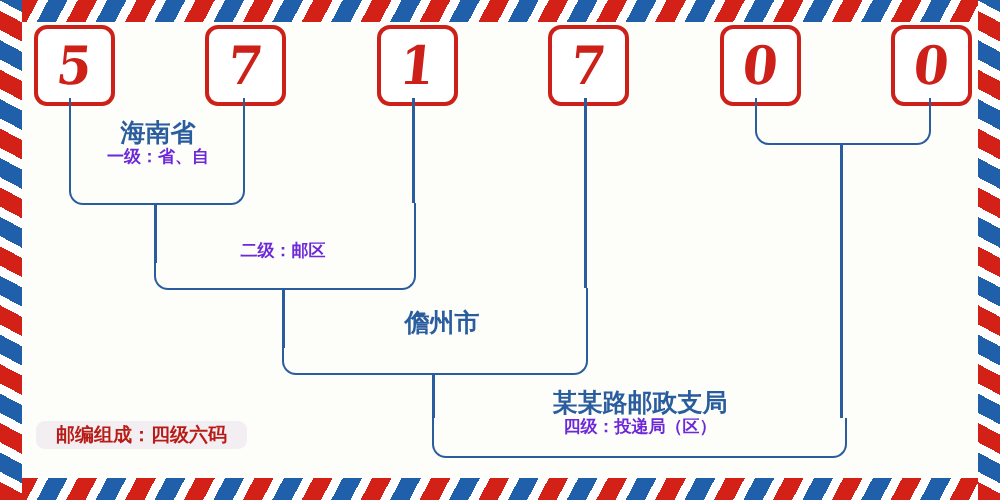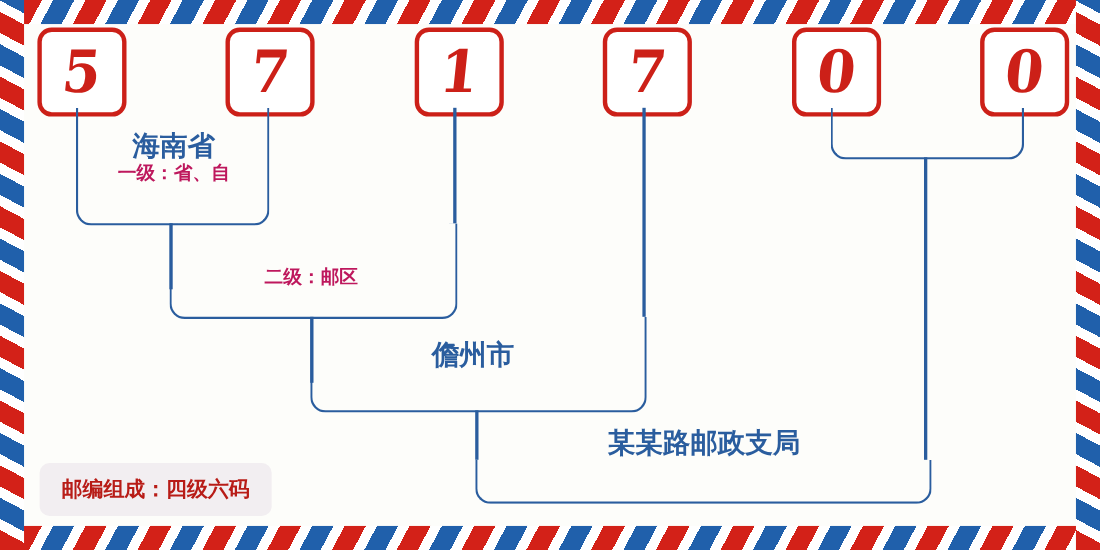--- a/index.html
+++ b/index.html
@@ -59,29 +59,29 @@
   .stem{position:absolute;width:2.5px;background:#2a5d9e;}
 
   
   .label-group{position:absolute;text-align:center;line-height:1.18;}
   .lbl-title{
     font-family:"DejaVu Serif", serif;
     font-weight:700;font-size:25px;color:#2a5d9e;
     white-space:nowrap;
   }
   .lbl-sub{
-    font-family:Liberation Serif, serif;
-    font-weight:700;font-size:17px;color:#be185d;
+    font-family:Liberation Mono, monospace;
+    font-weight:700;font-size:17px;color:#6d28d9;
     white-space:nowrap;
   }
 
   
   .badge{
     position:absolute;left:36px;top:421px;
-    padding:11px 20px;border-radius:9px;
+    padding:1px 20px;border-radius:9px;
     background:#f2eef1;
     font-family:"DejaVu Serif", serif;
     font-weight:700;font-size:19px;color:#b81c17;
     white-space:nowrap;
   }
 </style>
 </head>
 <body>
 
 <div id="stage">
@@ -118,32 +118,33 @@
   <div class="stem" style="left:412px;top:98px;height:105px;"></div>
 
   <div class="label-group" style="left:185px;top:242px;width:196px;">
     <div class="lbl-sub">二级：邮区</div>
   </div>
 
   <div class="bracket" style="left:282px;top:288px;width:302px;height:85px;"></div>
   <div class="stem" style="left:432px;top:373px;height:45px;"></div>
   <div class="stem" style="left:584px;top:98px;height:190px;"></div>
 
-  <div class="label-group" style="left:296px;top:308px;width:268px;">
+  <div class="label-group" style="left:308px;top:308px;width:268px;">
     <div class="lbl-title">儋州市</div>
   </div>
 
   <div class="bracket" style="left:755px;top:98px;width:172px;height:45px;"></div>
   <div class="stem" style="left:840px;top:143px;height:275px;"></div>
 
 
   <div class="bracket" style="left:432px;top:418px;width:411px;height:38px;"></div>
 
   <div class="label-group" style="left:500px;top:388px;width:280px;">
     <div class="lbl-title">某某路邮政支局</div>
+    <div class="lbl-sub">四级：投递局（区）</div>
   </div>
 
   <div class="badge">邮编组成：四级六码</div>
 
   <div class="border-frame">
     <div class="border-band band-top">
       <div class="stripes-h"></div>
     </div>
     <div class="border-band band-bottom">
       <div class="stripes-h"></div>

